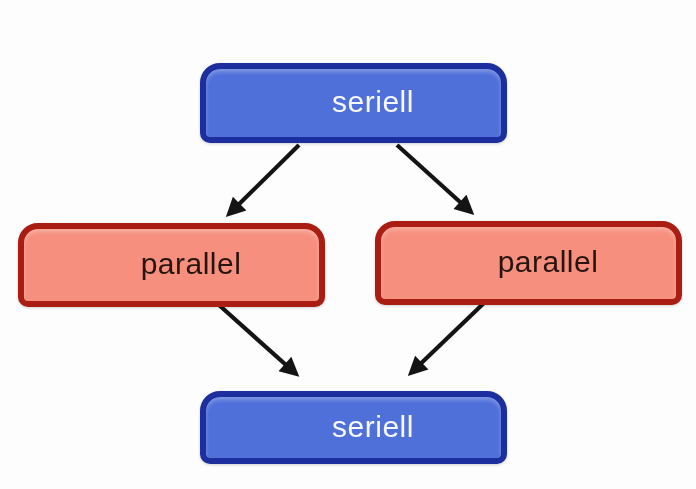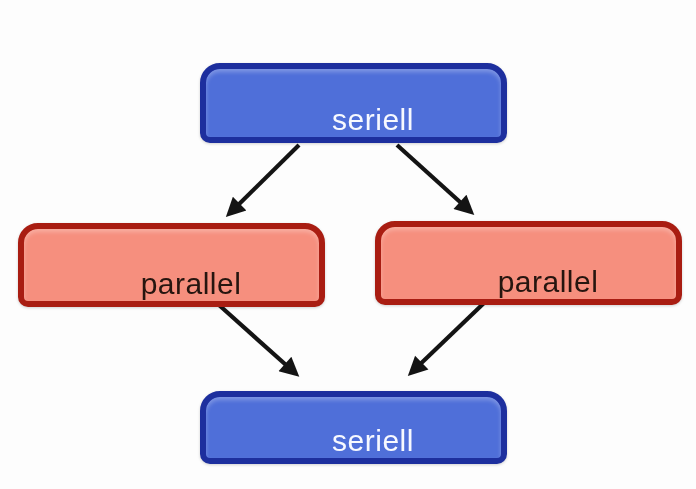--- a/index.html
+++ b/index.html
@@ -19,21 +19,21 @@
     left: 0;
     top: 0;
     width: 696px;
     height: 489px;
     pointer-events: none;
   }
   .node {
     position: absolute;
     box-sizing: border-box;
     display: flex;
-    align-items: flex-end;
+    align-items: center;
     justify-content: center;
     border-style: solid;
     border-width: 6px;
     border-radius: 20px 20px 10px 10px;
     box-shadow: inset 0 3px 4px rgba(255,255,255,0.28), 0 1px 3px rgba(0,0,0,0.18);
     padding-left: 39px;
   }
   .node .label {
     font-size: 30px;
     letter-spacing: 0.5px;

